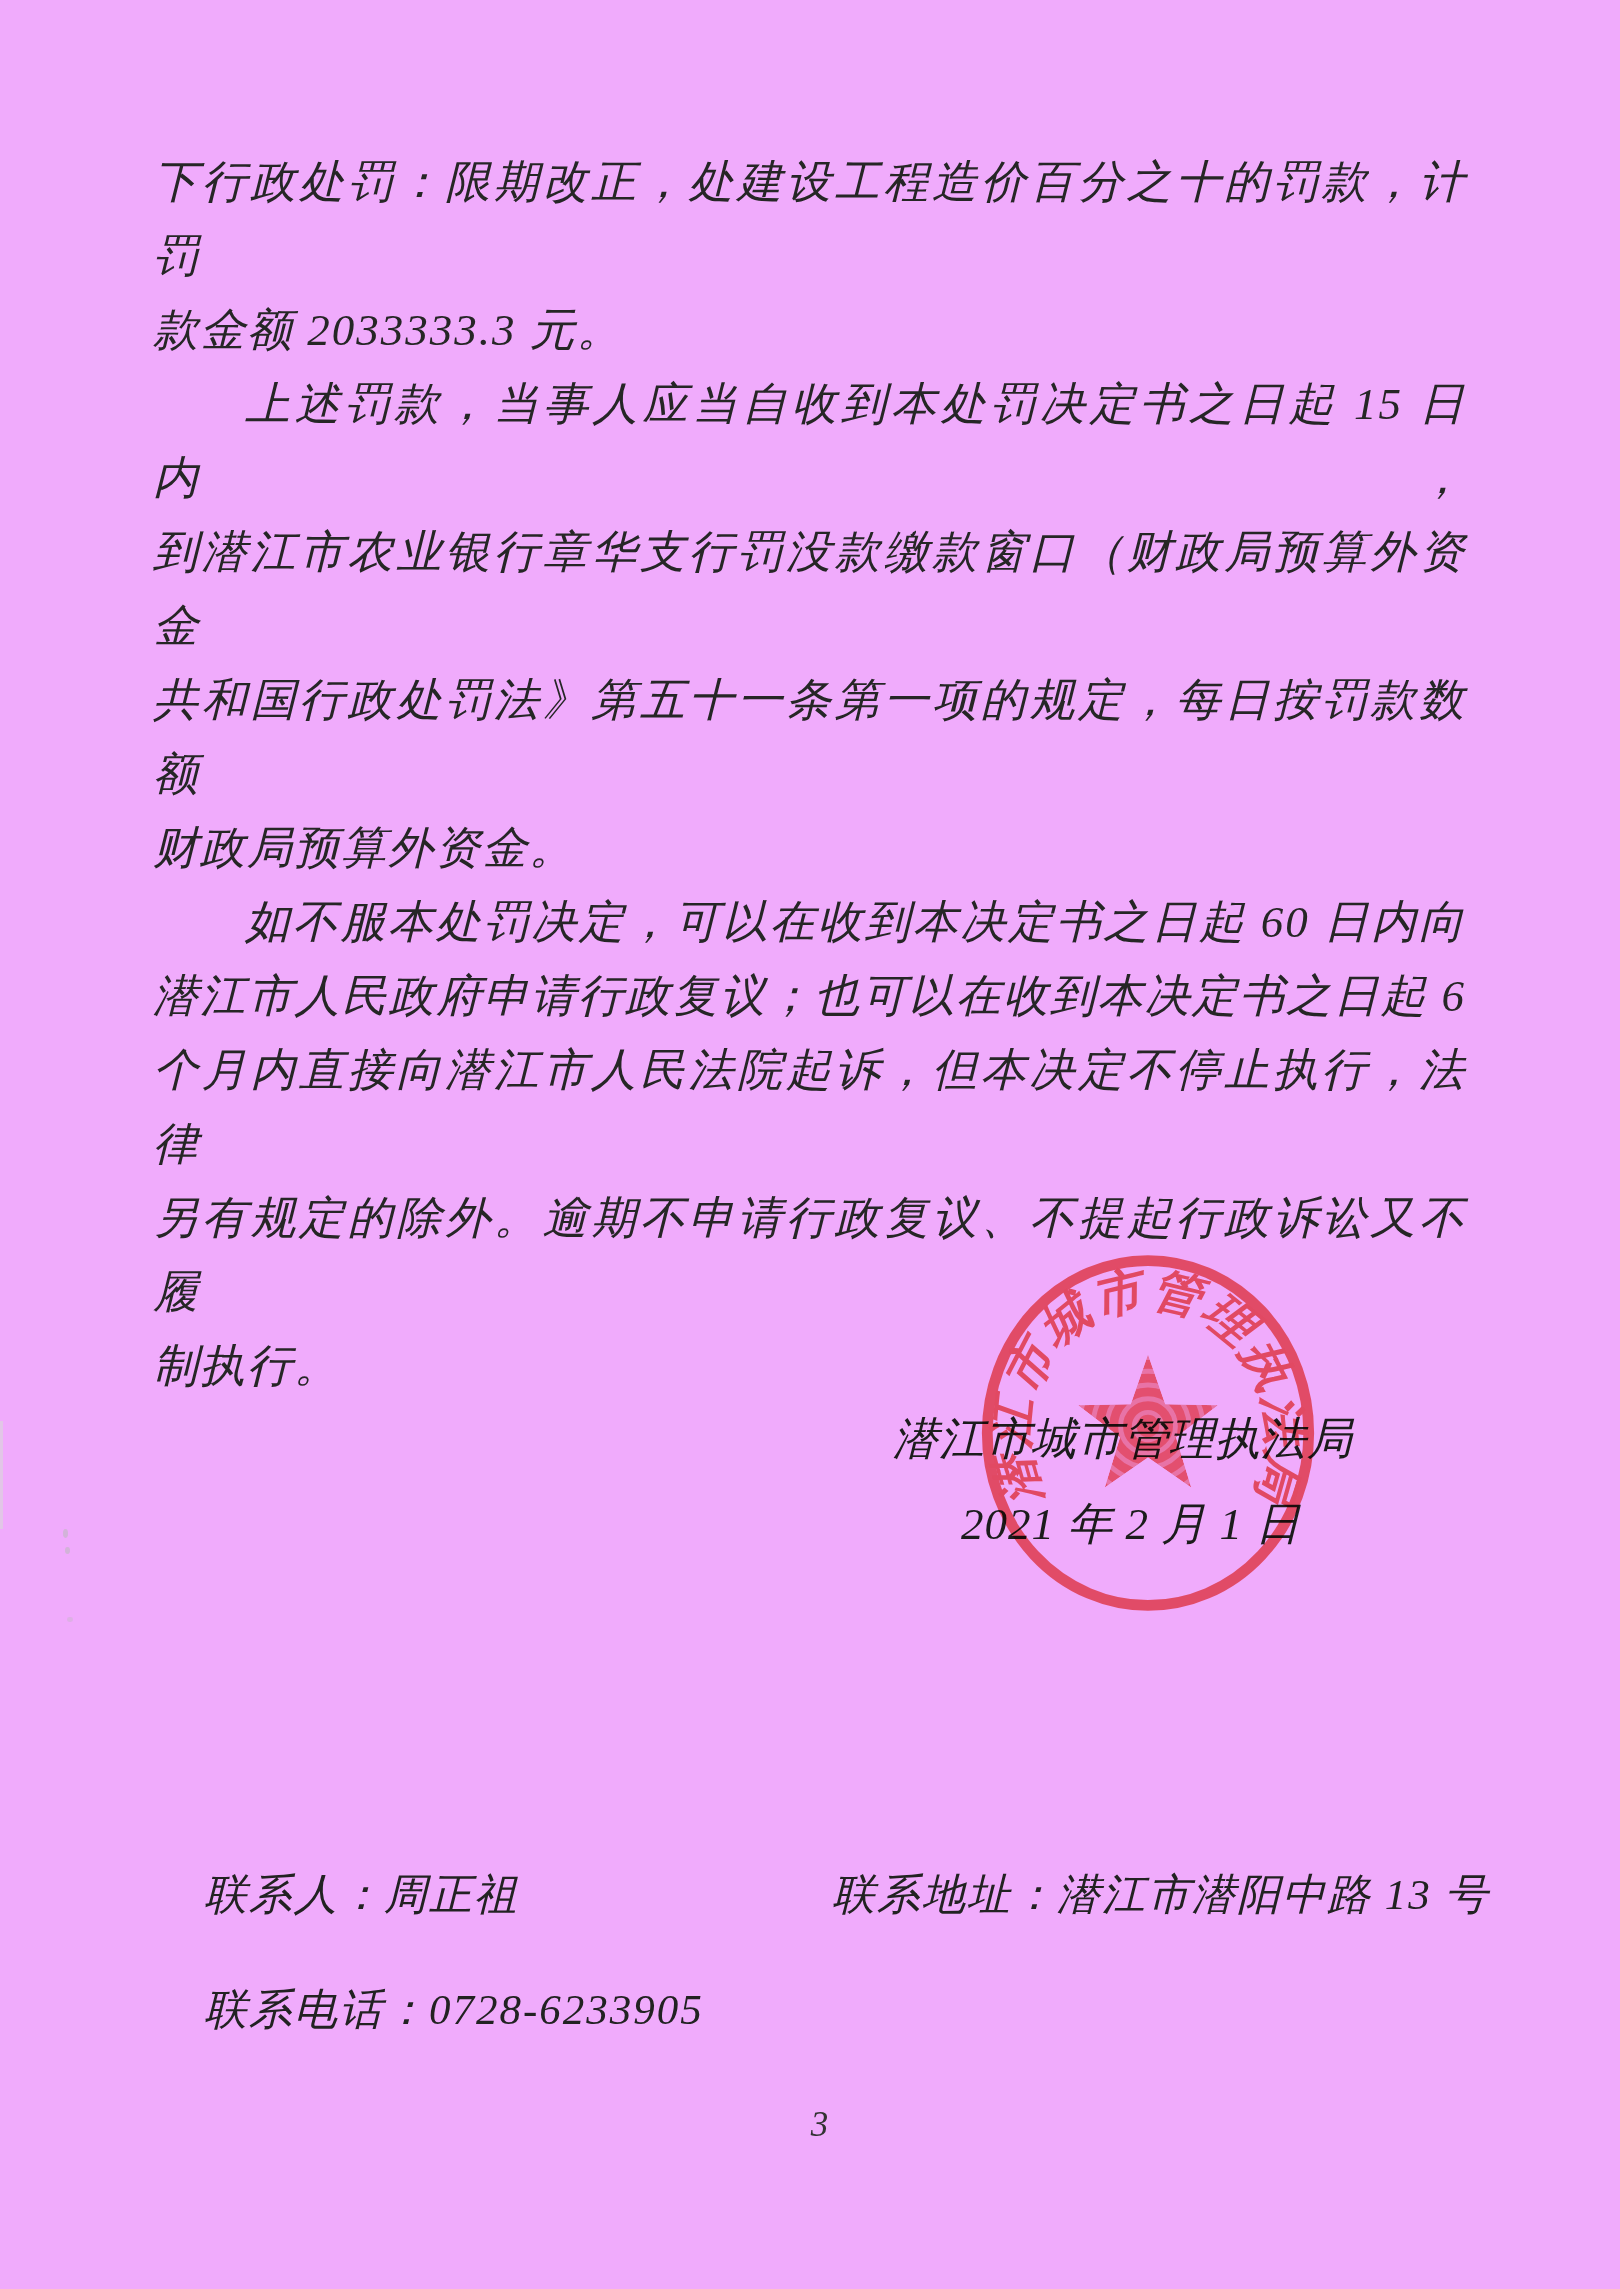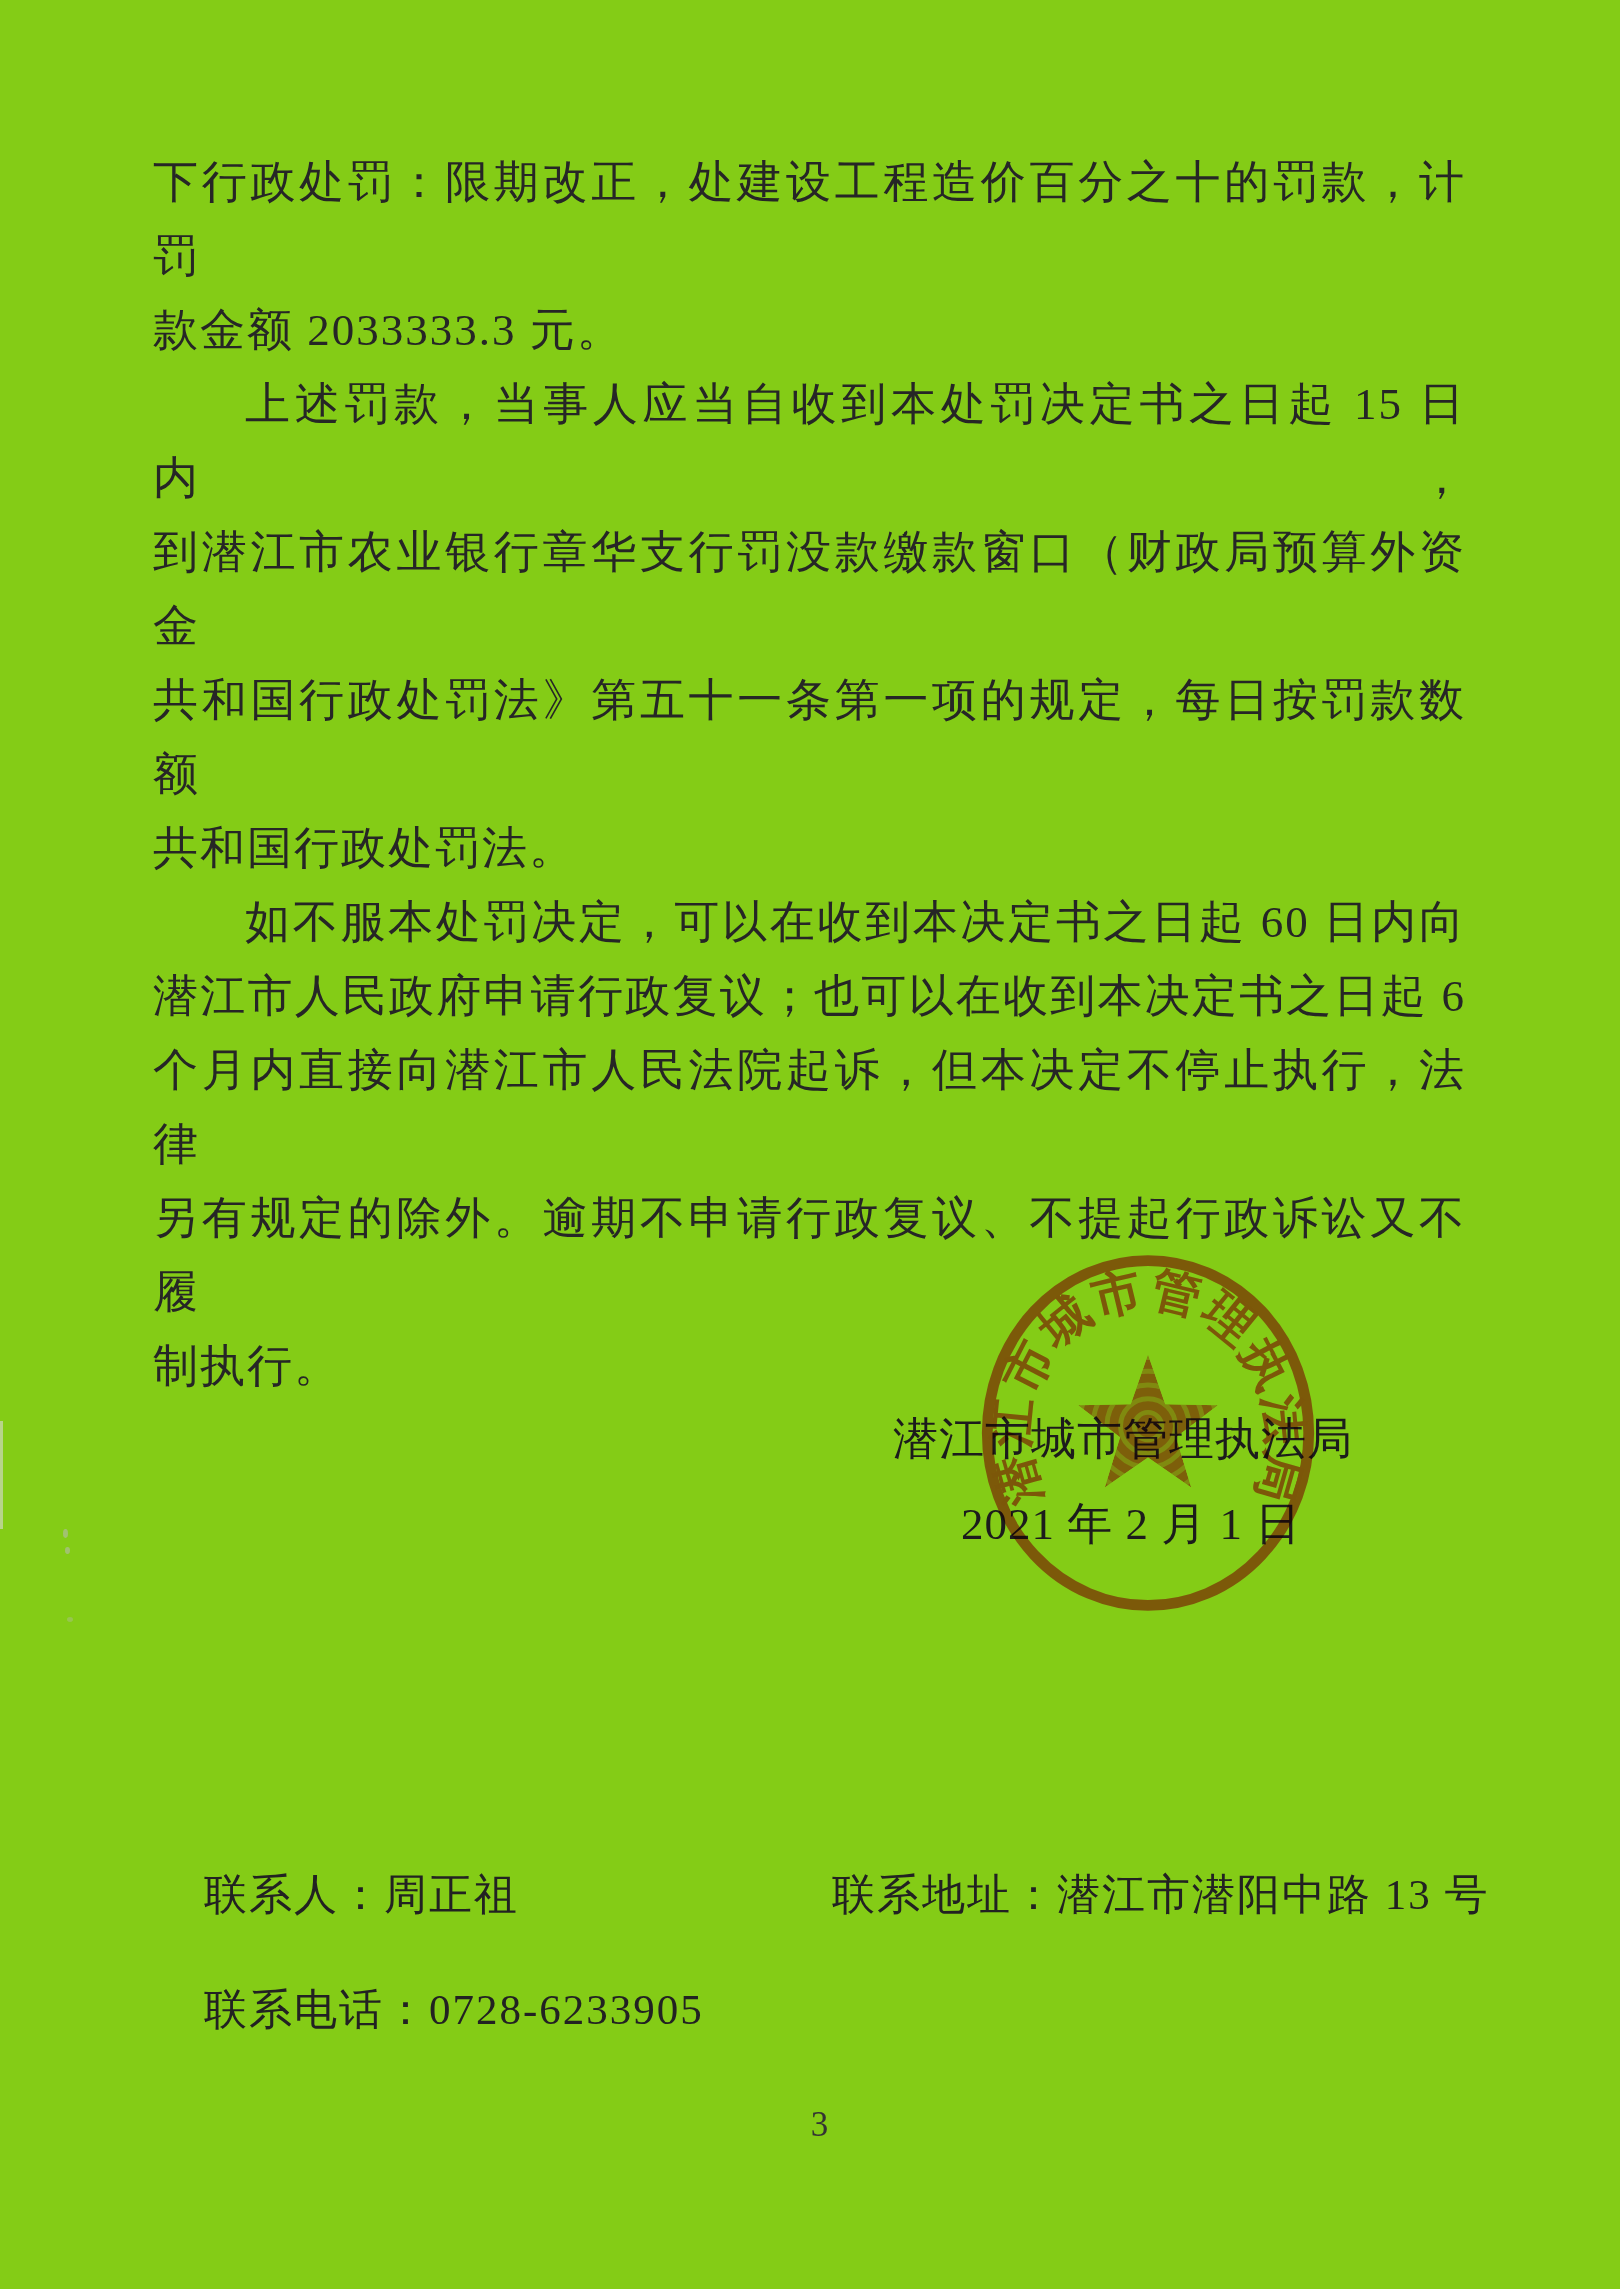--- a/index.html
+++ b/index.html
@@ -1,22 +1,23 @@
 <!DOCTYPE html>
 <html><head>
 <meta charset="utf-8">
 <style>
   html,body{margin:0;padding:0;background:#e9e9e9;}
   .page{
     position:relative;
     width:1620px;height:2290px;
-    background:#84cc16;
+    background:#f0abfc;
     font-family:"Liberation Serif","DejaVu Serif",serif;
     color:#262626;
     overflow:hidden;
+    font-style:italic;
   }
   .body-text{
     position:absolute;left:153px;top:145px;width:1313px;
     font-size:45px;line-height:74px;letter-spacing:2px;
   }
   .line{white-space:nowrap;}
   .line.j{white-space:normal;text-align:justify;text-align-last:justify;text-justify:inter-character;}
   .line.ind{text-indent:92px;}
   .sig-line{
     position:absolute;left:878px;top:1409px;width:490px;
@@ -53,21 +54,21 @@
 <body>
 
 <div class="page">
 
   <div class="body-text">
     <div class="line j">下行政处罚：限期改正，处建设工程造价百分之十的罚款，计罚</div>
     <div class="line">款金额 2033333.3 元。</div>
     <div class="line j ind">上述罚款，当事人应当自收到本处罚决定书之日起 15 日内，</div>
     <div class="line j">到潜江市农业银行章华支行罚没款缴款窗口（财政局预算外资金</div>
     <div class="line j">共和国行政处罚法》第五十一条第一项的规定，每日按罚款数额</div>
-    <div class="line">共和国行政处罚法。</div>
+    <div class="line">财政局预算外资金。</div>
     <div class="line j ind">如不服本处罚决定，可以在收到本决定书之日起 60 日内向</div>
     <div class="line j">潜江市人民政府申请行政复议；也可以在收到本决定书之日起 6</div>
     <div class="line j">个月内直接向潜江市人民法院起诉，但本决定不停止执行，法律</div>
     <div class="line j">另有规定的除外。逾期不申请行政复议、不提起行政诉讼又不履</div>
     <div class="line">制执行。</div>
   </div>
 
   <div class="sig-line">潜江市城市管理执法局</div>
   <div class="date-line">2021 年 2 月 1 日</div>
 

